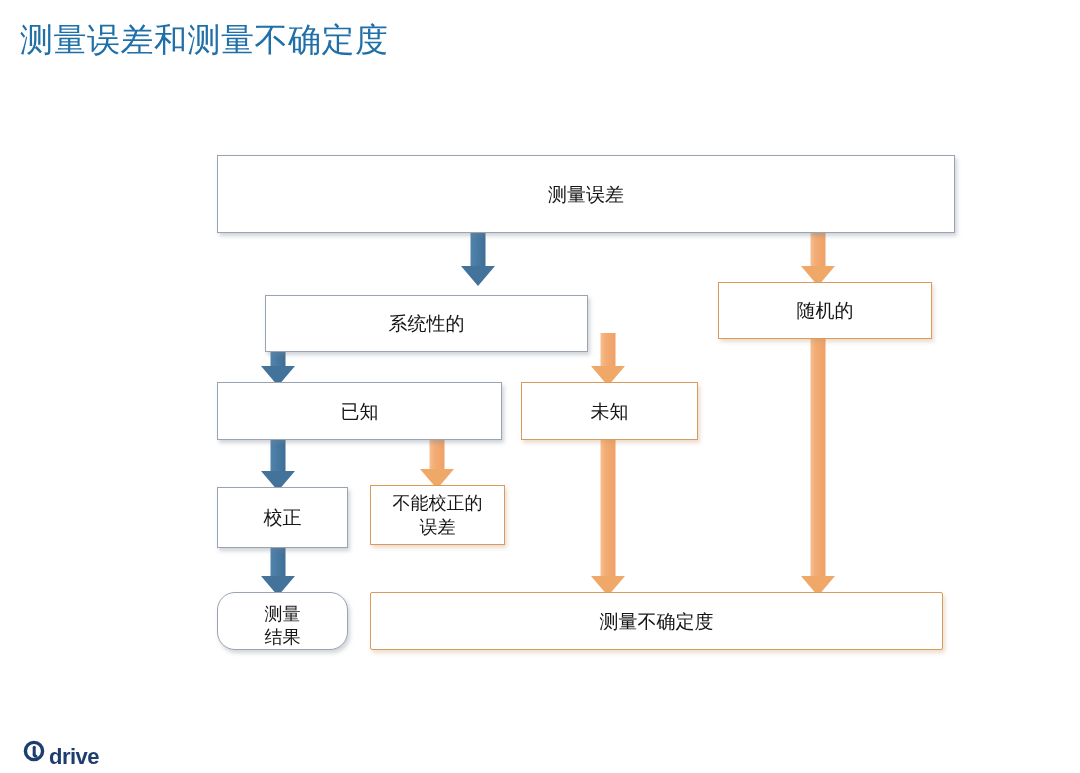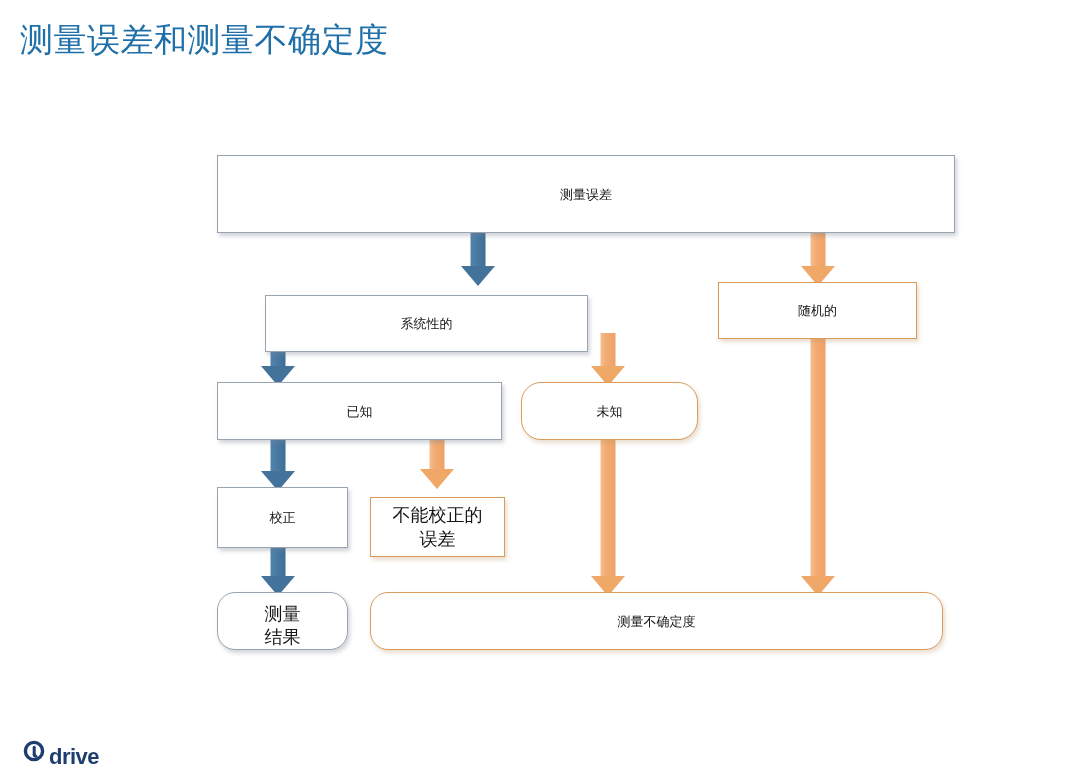--- a/index.html
+++ b/index.html
@@ -41,21 +41,21 @@
   }
 
   
   .node {
     position: absolute;
     box-sizing: border-box;
     display: flex;
     align-items: center;
     justify-content: center;
     text-align: center;
-    font-size: 13px;
+    font-size: 19px;
     line-height: 25px;
     color: #151515;
     background: #ffffff;
     z-index: 5;
   }
   .node.blue {
     border: 1px solid #9aa4b0;
     box-shadow: 2px 3px 4px rgba(120,130,145,0.35);
   }
   .node.orange {
@@ -63,31 +63,31 @@
     box-shadow: 2px 3px 4px rgba(190,150,110,0.32);
   }
   .node.rounded-blue {
     border: 1px solid #9aa4b0;
     border-radius: 18px;
     box-shadow: 2px 3px 4px rgba(120,130,145,0.35);
     align-items: flex-end;
   }
   .node.rounded-orange {
     border: 1.5px solid #D99A5B;
-    border-radius: 18px;
+    border-radius: 2px;
     box-shadow: 2px 3px 4px rgba(190,150,110,0.32);
   }
 
   #node-error        { left: 217px; top: 155px; width: 738px; height: 78px; }
   #node-systematic   { left: 217px; top: 295px; width: 323px; height: 57px; margin-left: 48px; }
-  #node-random       { left: 718px; top: 282px; width: 199px; height: 57px; }
+  #node-random       { left: 718px; top: 282px; width: 214px; height: 57px; }
   #node-known        { left: 217px; top: 382px; width: 285px; height: 58px; font-family: Liberation Serif, serif; }
-  #node-unknown      { left: 521px; top: 382px; width: 177px; height: 58px; border-radius: 20px; }
+  #node-unknown      { left: 521px; top: 382px; width: 177px; height: 58px; }
   #node-correction   { left: 217px; top: 487px; width: 131px; height: 61px; }
-  #node-uncorrectable{ left: 370px; top: 485px; width: 135px; height: 60px; font-size: 18px; line-height: 24px; margin-top: 12px; }
+  #node-uncorrectable{ left: 370px; top: 485px; width: 135px; height: 60px; font-size: 18px; line-height: 24px; }
   #node-result       { left: 217px; top: 592px; width: 131px; height: 58px; font-size: 18px; line-height: 23px; }
   #node-uncertainty  { left: 370px; top: 592px; width: 573px; height: 58px; }
 
   
   .arrow {
     position: absolute;
     z-index: 2;
   }
   .arrow .shaft {
     position: absolute;

